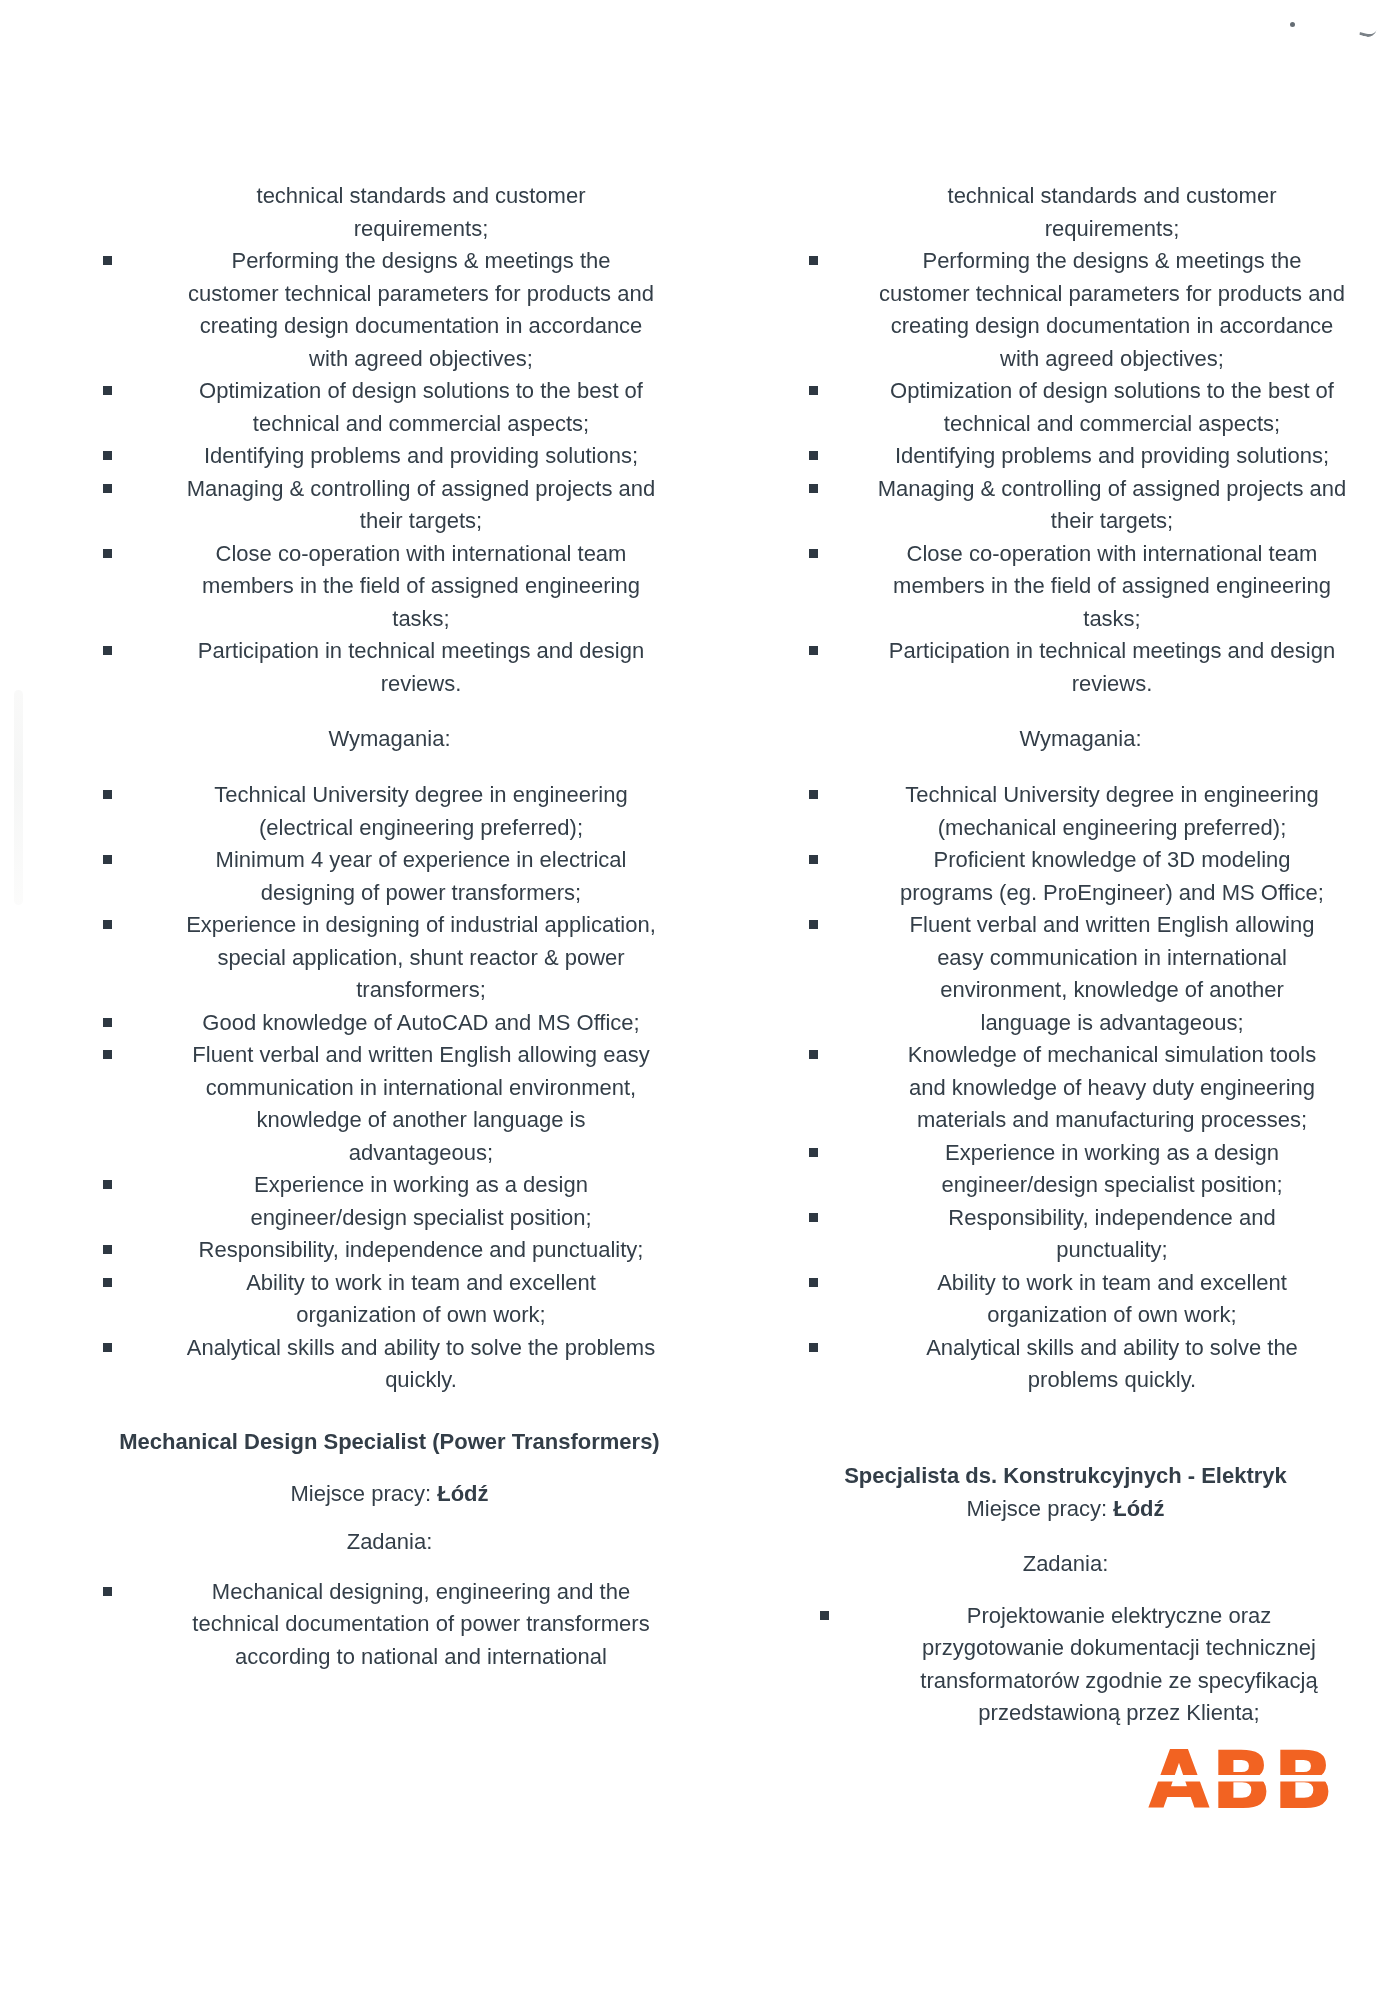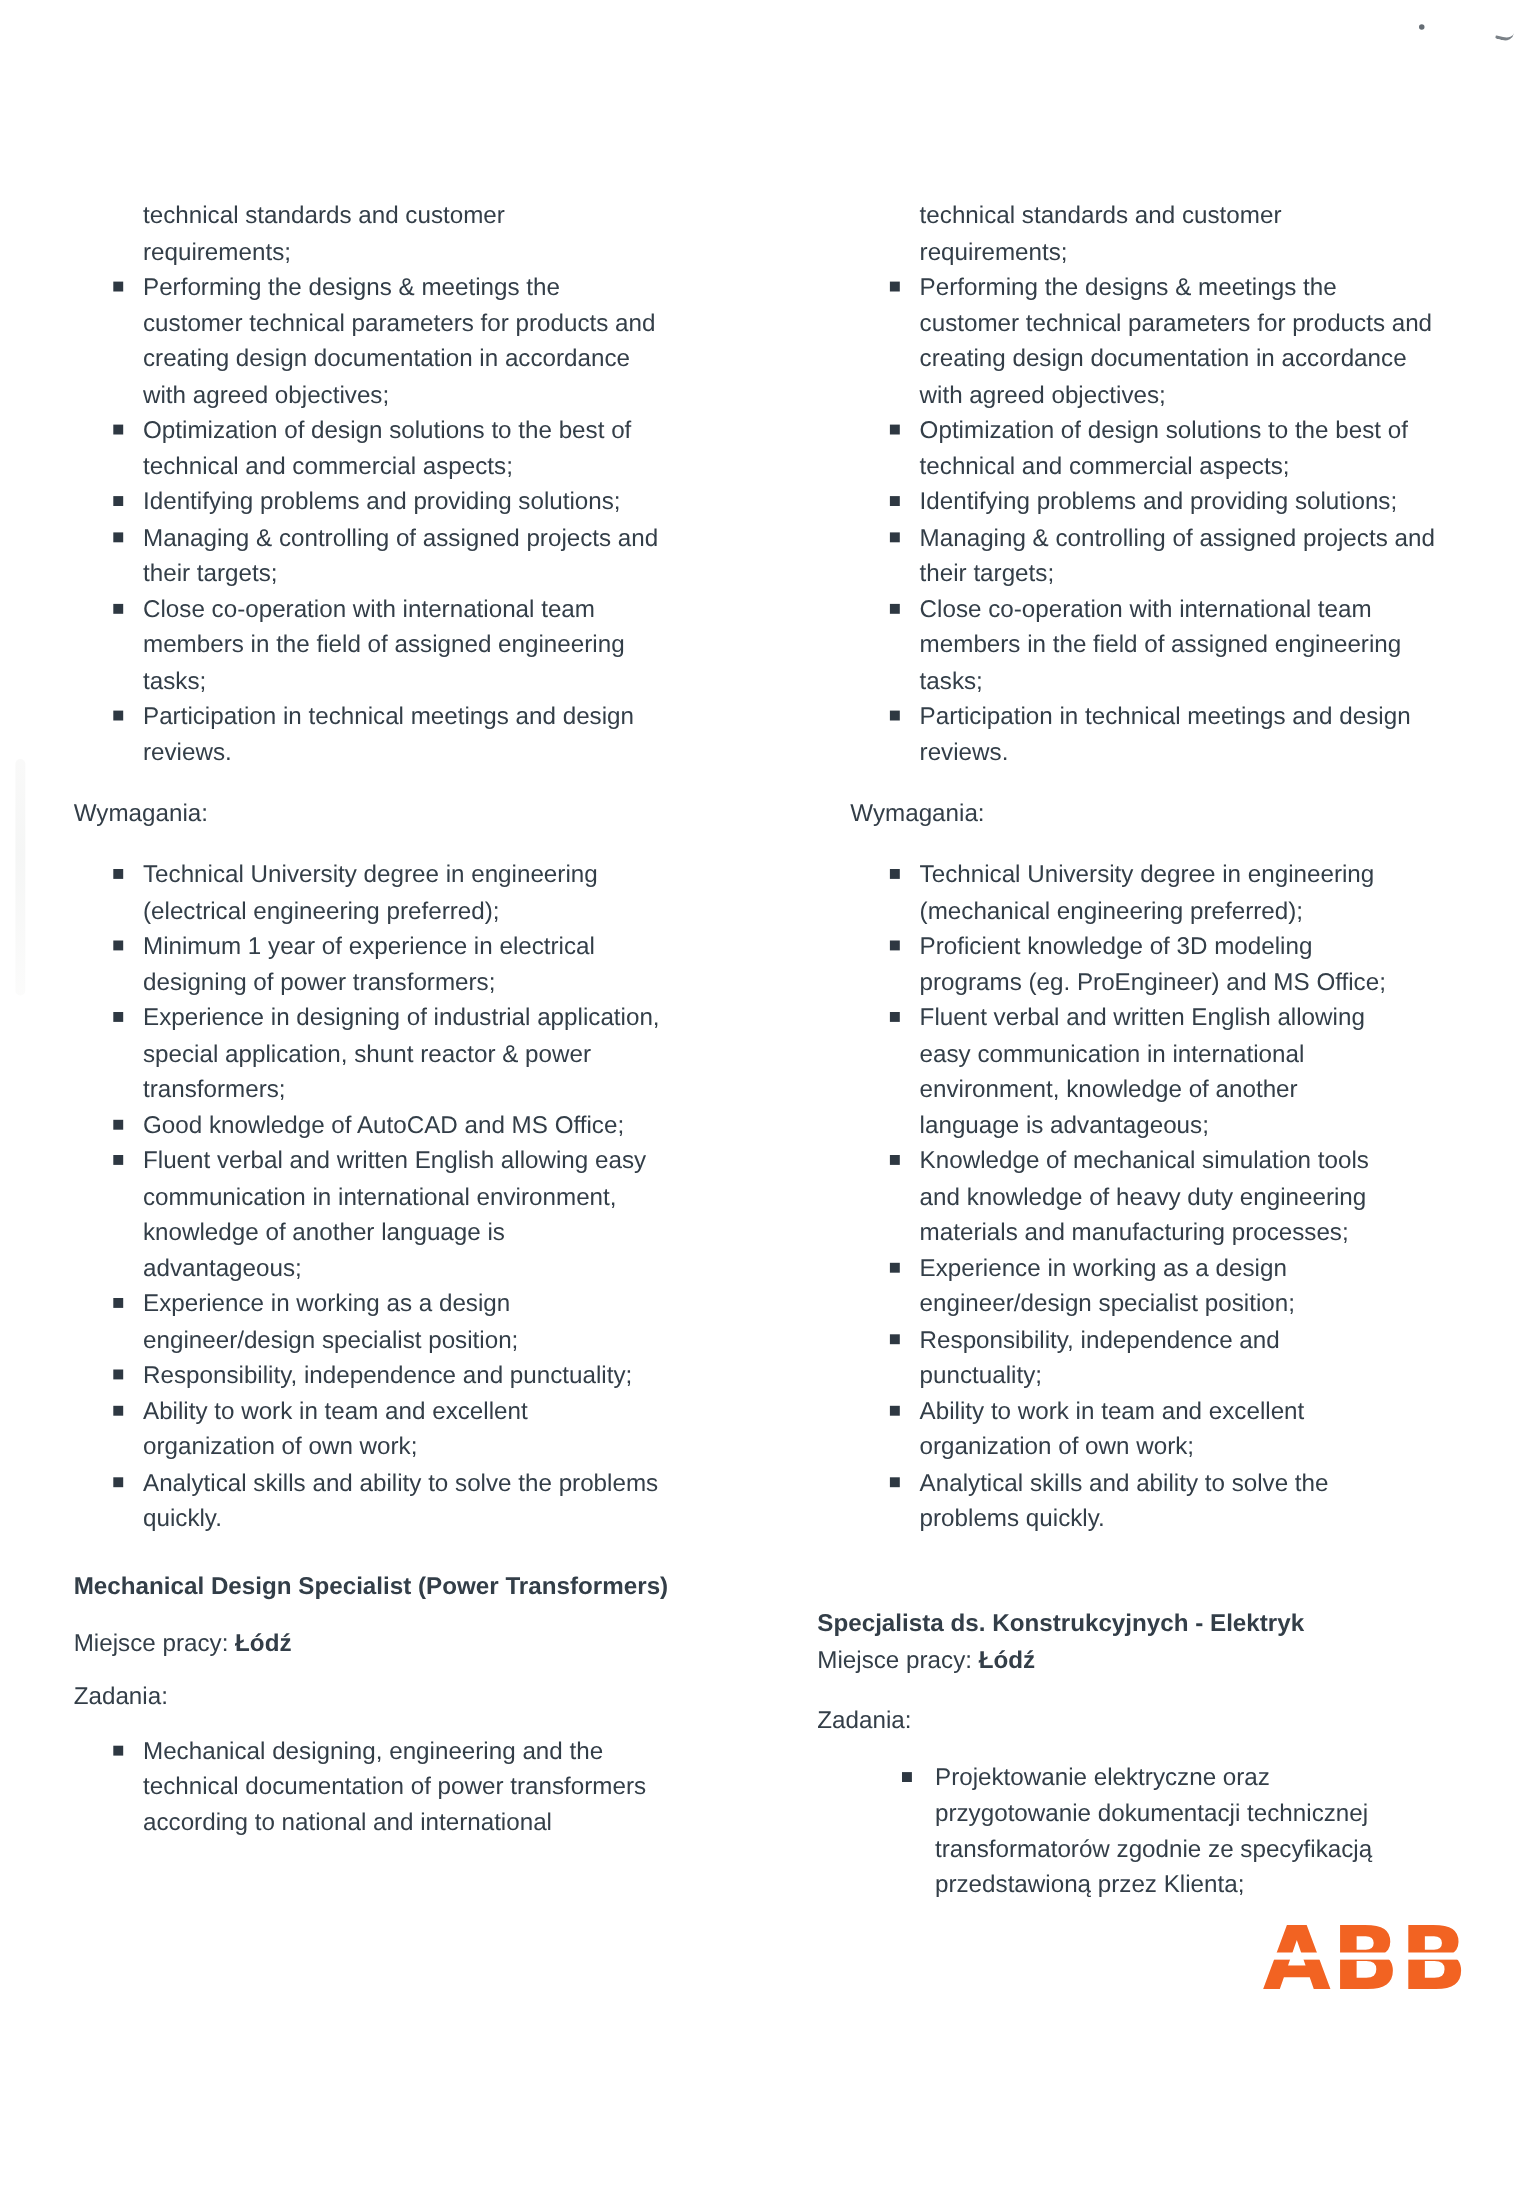--- a/index.html
+++ b/index.html
@@ -1,20 +1,20 @@
 <!DOCTYPE html>
 <html><head>
 <meta charset="utf-8">
 <style>
   html,body{margin:0;padding:0;}
   body{
     width:1392px;height:2000px;background:#ffffff;position:relative;
     font-family:"Liberation Sans", sans-serif;color:#333e48;overflow:hidden;
   }
-  .col{position:absolute;top:180px;font-size:22px;line-height:32.5px;}
+  .col{position:absolute;top:180px;font-size:22px;line-height:32.5px;text-align:center;}
   .col-left{left:67px;width:645px;}
   .col-right{left:773px;width:615px;}
 
   .intro{margin:0;padding-left:63px;white-space:pre-line;}
 
   ul.bullets{list-style:none;margin:0;padding:0;}
   ul.bullets li{position:relative;padding-left:63px;white-space:pre-line;}
   ul.bullets li::before{
     content:"";position:absolute;left:36px;top:11px;width:9px;height:9px;background:#2e3842;
   }
@@ -70,21 +70,21 @@
 tasks;</li>
     <li>Participation in technical meetings and design
 reviews.</li>
   </ul>
 
   <div class="sec-heading">Wymagania:</div>
 
   <ul class="bullets">
     <li>Technical University degree in engineering
 (electrical engineering preferred);</li>
-    <li>Minimum 1 year of experience in electrical
+    <li>Minimum 4 year of experience in electrical
 designing of power transformers;</li>
     <li>Experience in designing of industrial application,
 special application, shunt reactor &amp; power
 transformers;</li>
     <li>Good knowledge of AutoCAD and MS Office;</li>
     <li>Fluent verbal and written English allowing easy
 communication in international environment,
 knowledge of another language is
 advantageous;</li>
     <li>Experience in working as a design

